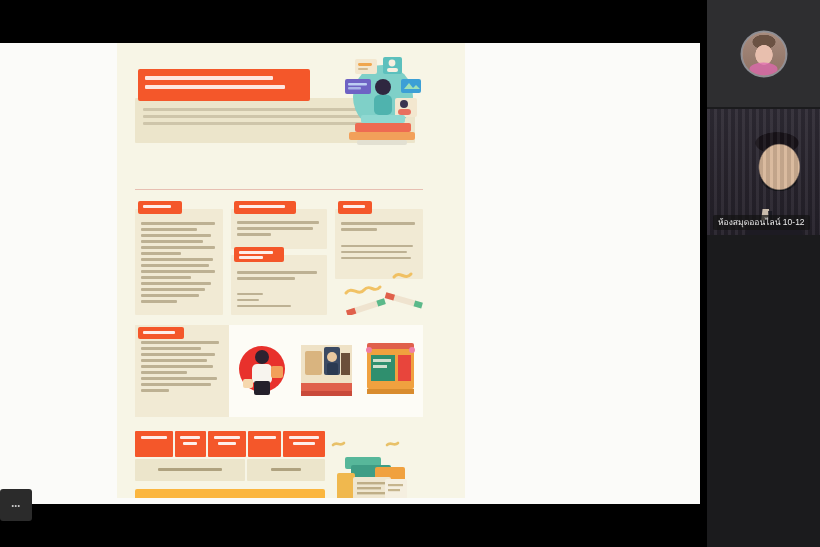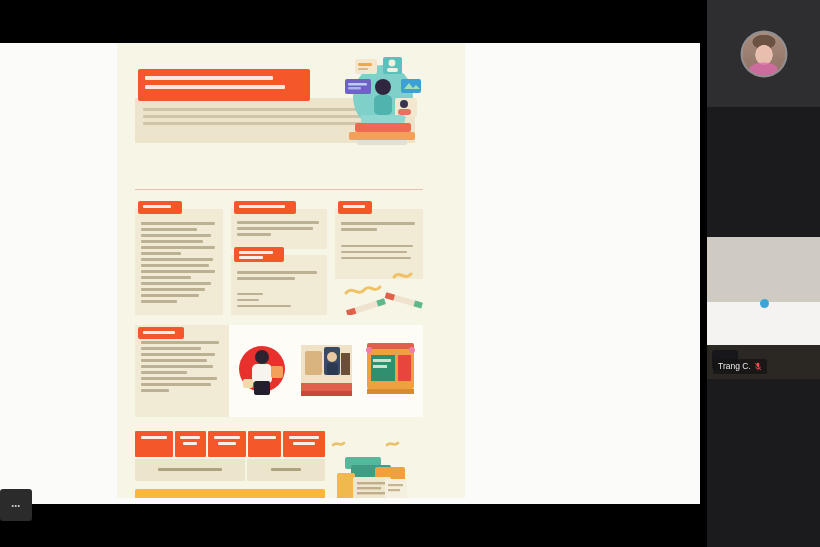--- a/index.html
+++ b/index.html
@@ -344,33 +344,27 @@
   </div>
 
   <div class="strip">
 
     <div class="tile t1">
       <div class="avatar">
           <div class="av-img"></div>
         </div>
     </div>
 
-
-    <div class="tile t3">
-      <div class="ph p3">
-        <div class="pen"></div>
-        <div class="desk"></div>
-        <div class="cam"></div>
+    <div class="tile t2 speaking">
+      <div class="ph p2">
+        <div class="blinds"></div>
+        <div class="shirt"></div>
+        <div class="tie"></div>
       </div>
       <div class="namebadge">
-        <span class="nm">Trang C.</span>
-        <svg class="micoff" viewBox="0 0 12 14">
-          <rect x="4" y="1" width="4" height="7" rx="2" fill="#f05050"></rect>
-          <path d="M2.5 7.2a3.5 3.5 0 007 0" stroke="#f05050" stroke-width="1.2" fill="none"></path>
-          <rect x="5.4" y="10.2" width="1.2" height="2.6" fill="#f05050"></rect>
-          <line x1="1.5" y1="1.5" x2="10.5" y2="12.5" stroke="#f05050" stroke-width="1.3"></line>
-        </svg>
+        <span class="nm">ห้องสมุดออนไลน์ 10-12</span>
       </div>
     </div>
 
 
+
   </div>
 </div>
 
 </body></html>

